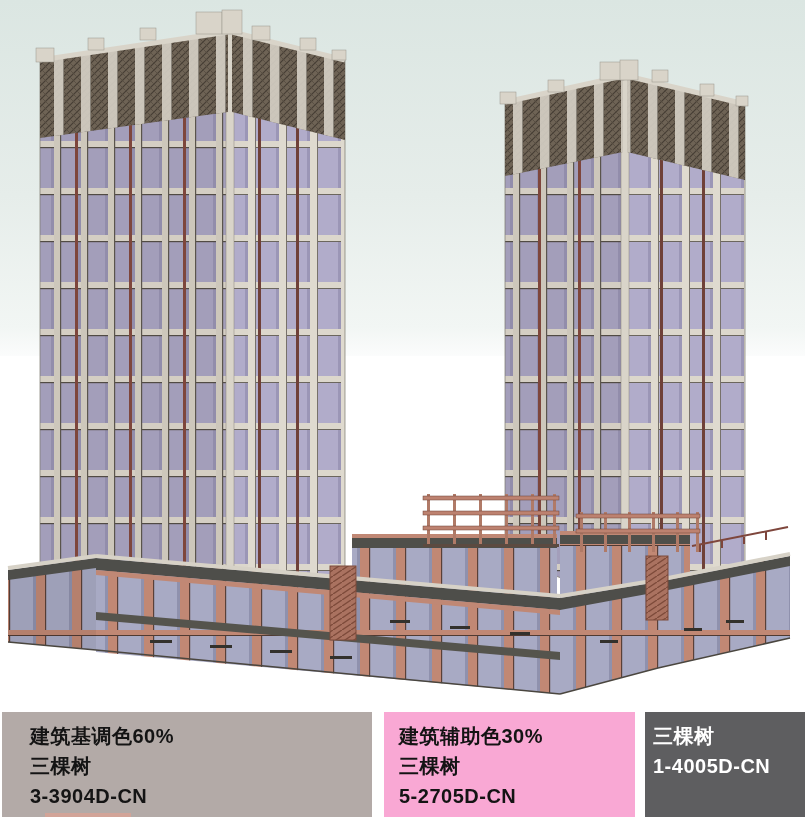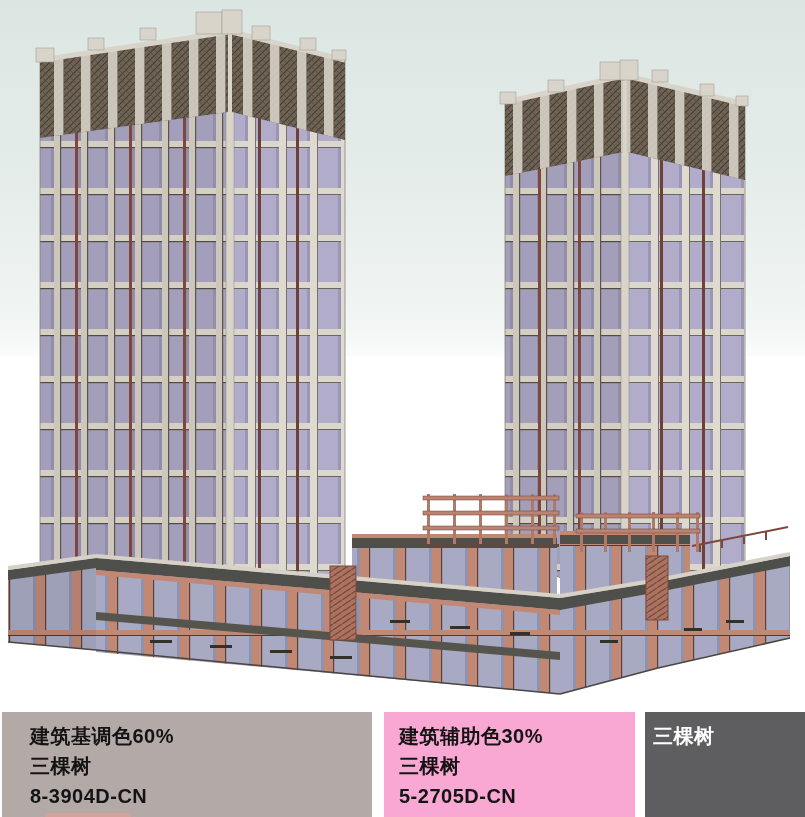--- a/index.html
+++ b/index.html
@@ -240,26 +240,27 @@
         <polyline points="8,642 96,650 560,694"></polyline>
         <polyline points="560,694 658,668 790,638"></polyline>
       </g>
     </g>
   </svg>
 
   <div class="palette">
     <div class="swatch swatch-1" style="background: rgb(179, 170, 167); color: rgb(20, 20, 20);">
       <span>建筑基调色60%</span>
       <span>三棵树</span>
-      <span>8-3904D-CN</span>
+      <span>3-3904D-CN</span>
     </div>
     <div class="swatch swatch-2" style="background: #f9a8d4; color: rgb(20, 20, 20);">
       <span>建筑辅助色30%</span>
       <span>三棵树</span>
       <span>5-2705D-CN</span>
     </div>
     <div class="swatch swatch-3" style="background: rgb(94, 94, 96); color: rgb(255, 255, 255);">
       <span>三棵树</span>
+      <span>1-4005D-CN</span>
     </div>
   </div>
 
   <div class="artifact"></div>
 </div>
 
 </body></html>

